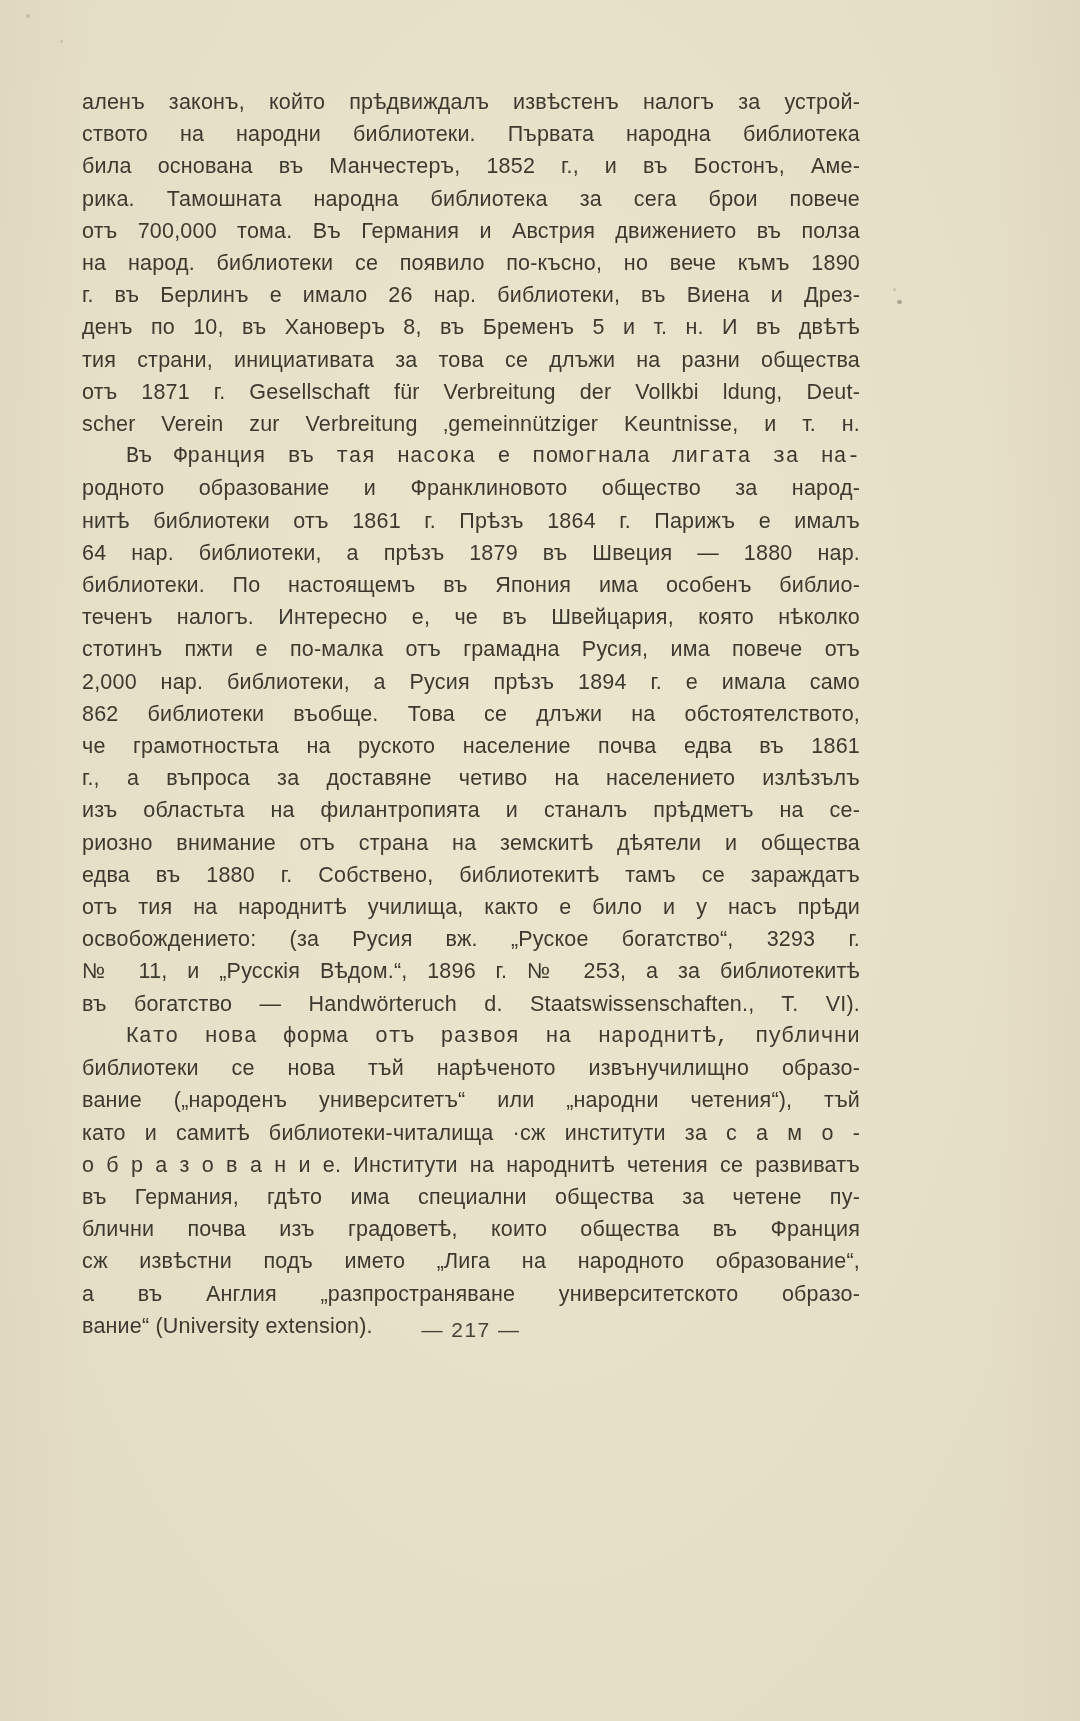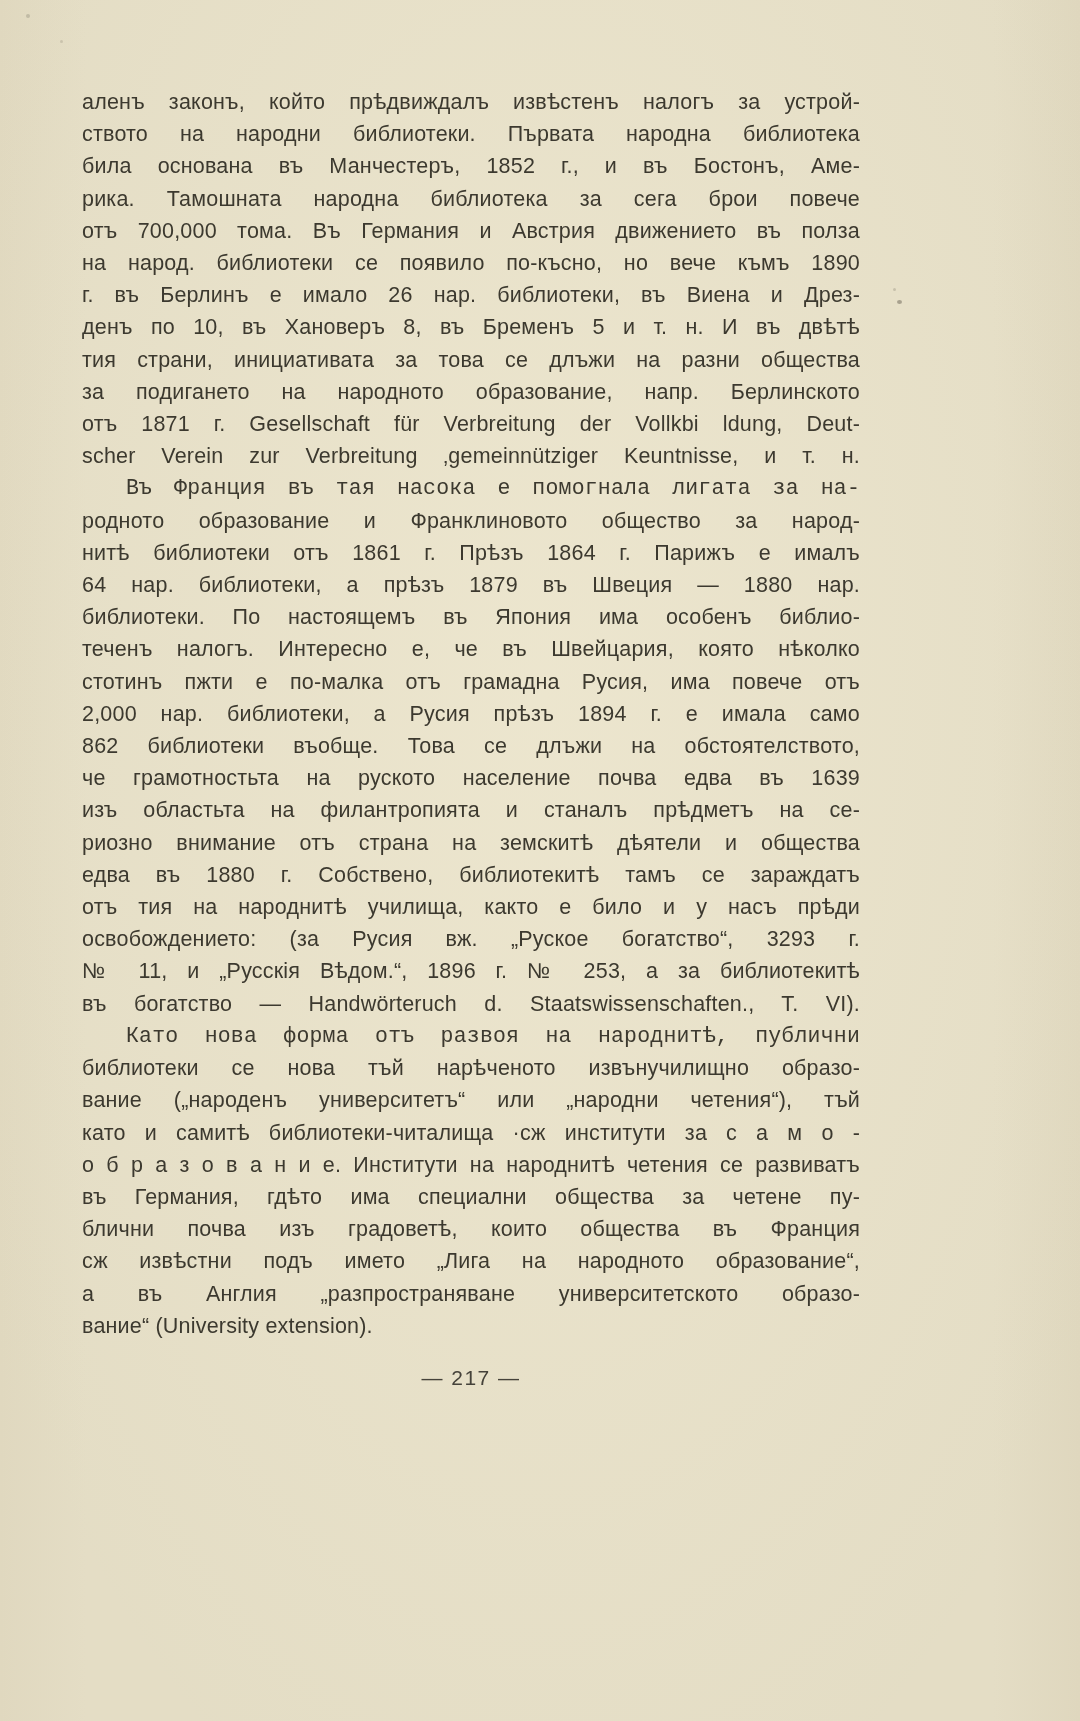--- a/index.html
+++ b/index.html
@@ -40,21 +40,21 @@
     text-indent: 44px;
     font-family: Liberation Mono, monospace;
   }
   .line.left {
     text-align: left;
     text-align-last: left;
   }
   .page-number {
     position: absolute;
     left: 82px;
-    top: 1366px;
+    top: 1318px;
     width: 778px;
     text-align: center;
     font-size: 21px;
     letter-spacing: 1.5px;
     color: #45423a;
   }
   
   .speck {
     position: absolute;
     background: rgba(90,85,70,0.45);
@@ -72,33 +72,33 @@
   <div class="text-block" id="text-block">
       <div class="line">аленъ законъ, който прѣдвиждалъ извѣстенъ налогъ за устрой-</div>
       <div class="line">ството на народни библиотеки. Първата народна библиотека</div>
       <div class="line">била основана въ Манчестеръ, 1852 г., и въ Бостонъ, Аме-</div>
       <div class="line">рика. Тамошната народна библиотека за сега брои повече</div>
       <div class="line">отъ 700,000 тома. Въ Германия и Австрия движението въ полза</div>
       <div class="line">на народ. библиотеки се появило по-късно, но вече къмъ 1890</div>
       <div class="line">г. въ Берлинъ е имало 26 нар. библиотеки, въ Виена и Дрез-</div>
       <div class="line">денъ по 10, въ Хановеръ 8, въ Бременъ 5 и т. н. И въ двѣтѣ</div>
       <div class="line">тия страни, инициативата за това се длъжи на разни общества</div>
-      <div class="line">за подигането на народното образование, напр. Берлинското</div>
       <div class="line">отъ 1871 г. Gesellschaft für Verbreitung der Vollkbi ldung, Deut-</div>
       <div class="line">scher Verein zur Verbreitung ‚gemeinnütziger Keuntnisse, и т. н.</div>
       <div class="line indent">Въ Франция въ тая насока е помогнала лигата за на-</div>
       <div class="line">родното образование и Франклиновото общество за народ-</div>
       <div class="line">нитѣ библиотеки отъ 1861 г. Прѣзъ 1864 г. Парижъ е ималъ</div>
       <div class="line">64 нар. библиотеки, а прѣзъ 1879 въ Швеция — 1880 нар.</div>
       <div class="line">библиотеки. По настоящемъ въ Япония има особенъ библио-</div>
       <div class="line">теченъ налогъ. Интересно е, че въ Швейцария, която нѣколко</div>
       <div class="line">стотинъ пжти е по-малка отъ грамадна Русия, има повече отъ</div>
       <div class="line">2,000 нар. библиотеки, а Русия прѣзъ 1894 г. е имала само</div>
       <div class="line">862 библиотеки въобще. Това се длъжи на обстоятелството,</div>
-      <div class="line">че грамотностьта на руското население почва едва въ 1639</div>
+      <div class="line">че грамотностьта на руското население почва едва въ 1861</div>
+      <div class="line">г., а въпроса за доставяне четиво на населението излѣзълъ</div>
       <div class="line">изъ областьта на филантропията и станалъ прѣдметъ на се-</div>
       <div class="line">риозно внимание отъ страна на земскитѣ дѣятели и общества</div>
       <div class="line">едва въ 1880 г. Собствено, библиотекитѣ тамъ се зараждатъ</div>
       <div class="line">отъ тия на народнитѣ училища, както е било и у насъ прѣди</div>
       <div class="line">освобождението: (за Русия вж. „Руское богатство“, 3293 г.</div>
       <div class="line">№ 11, и „Русскія Вѣдом.“, 1896 г. № 253, а за библиотекитѣ</div>
       <div class="line">въ богатство — Handwörteruch d. Staatswissenschaften., T. VI).</div>
       <div class="line indent">Като нова форма отъ развоя на народнитѣ, публични</div>
       <div class="line">библиотеки се нова тъй нарѣченото извънучилищно образо-</div>
       <div class="line">вание („народенъ университетъ“ или „народни четения“), тъй</div>

